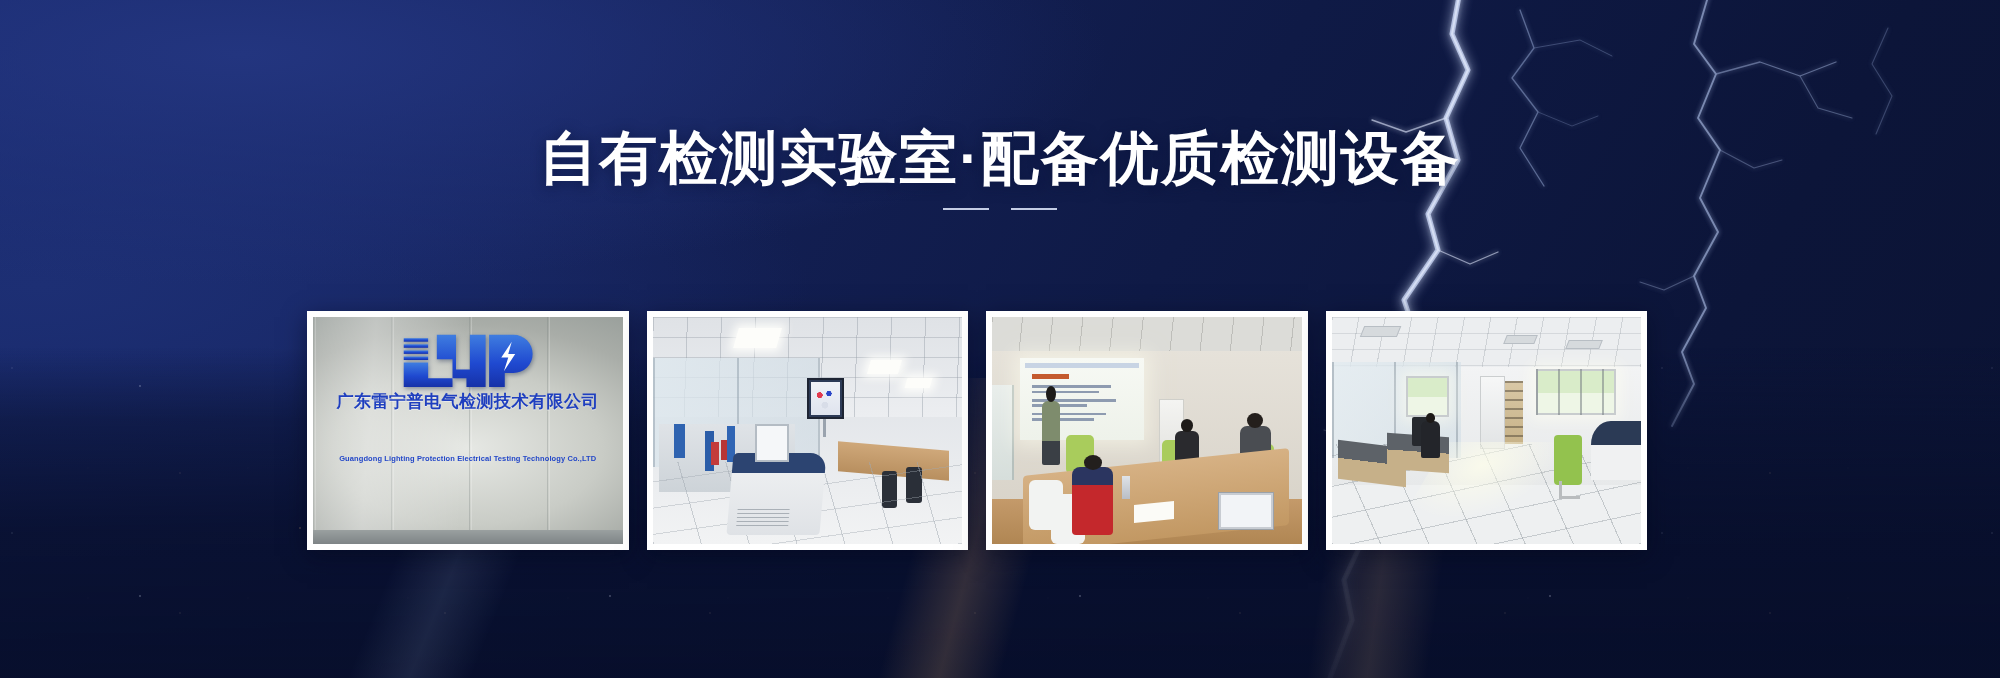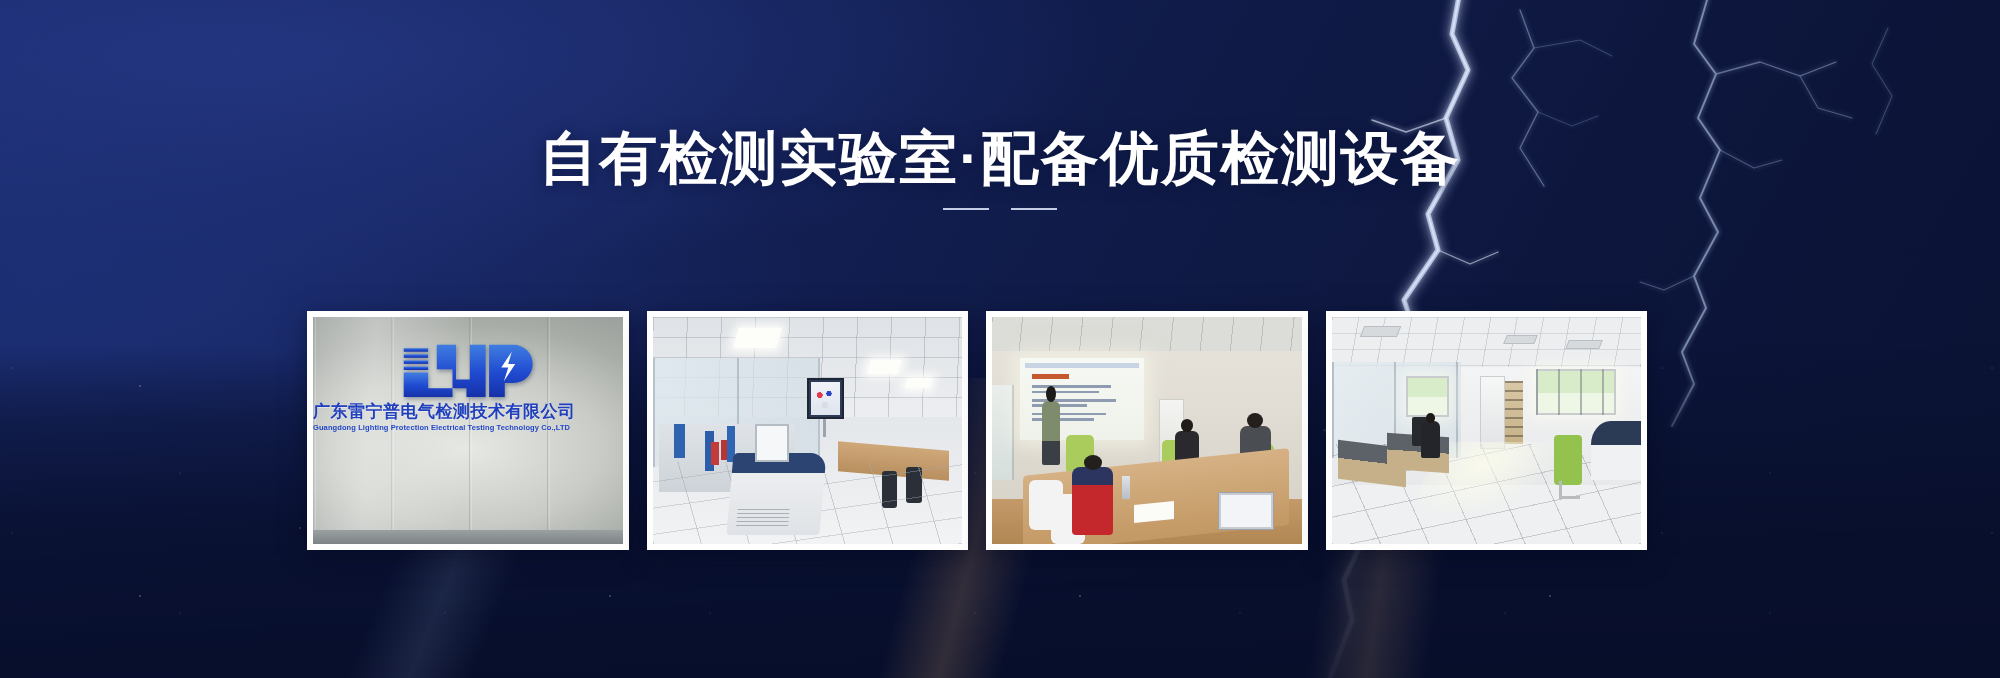--- a/index.html
+++ b/index.html
@@ -141,21 +141,22 @@
   .p1 .glare{
     position:absolute; left:-10%; top:-25%; width:70%; height:150%;
     background:linear-gradient(100deg, rgba(255,255,255,0) 0%, rgba(255,255,255,.34) 42%, rgba(255,255,255,0) 78%);
     transform:rotate(-6deg);
   }
   .p1 .baseboard{
     position:absolute; left:0; right:0; bottom:0; height:14px;
     background:linear-gradient(to bottom,#9aa0a0,#7e8486);
   }
   .sign{
-    position:absolute; left:0; right:0; top:26px;
+    position:absolute; left:0; right:0; top:16px;
+    text-align:center;
   }
   .logo-mark{
     height:54px;
     display:flex; align-items:flex-end; justify-content:center;
     gap:0;
   }
   .logo-mark svg{ height:54px; width:auto; display:block;
     filter:drop-shadow(1px 2px 2px rgba(40,55,90,.45)); }
   .sign-cn{
     margin-top:5px;
@@ -165,20 +166,21 @@
     color:#1f3fbf;
     text-shadow:0 1px 0 rgba(255,255,255,.45);
     white-space:nowrap;
   }
   .sign-en{
     font-size:7.5px; line-height:11px;
     font-weight:bold;
     letter-spacing:.1px;
     color:#2347c8;
     white-space:nowrap;
+    margin-top:41px;
   }
 
   
   .p2{ background:#e9ebee; }
   .p2 .ceiling{
     position:absolute; left:0; right:0; top:0; height:44%;
     background:
       linear-gradient(to bottom,#dfe2e6 0%, #eceef1 100%);
   }
   .p2 .ceilgrid{

